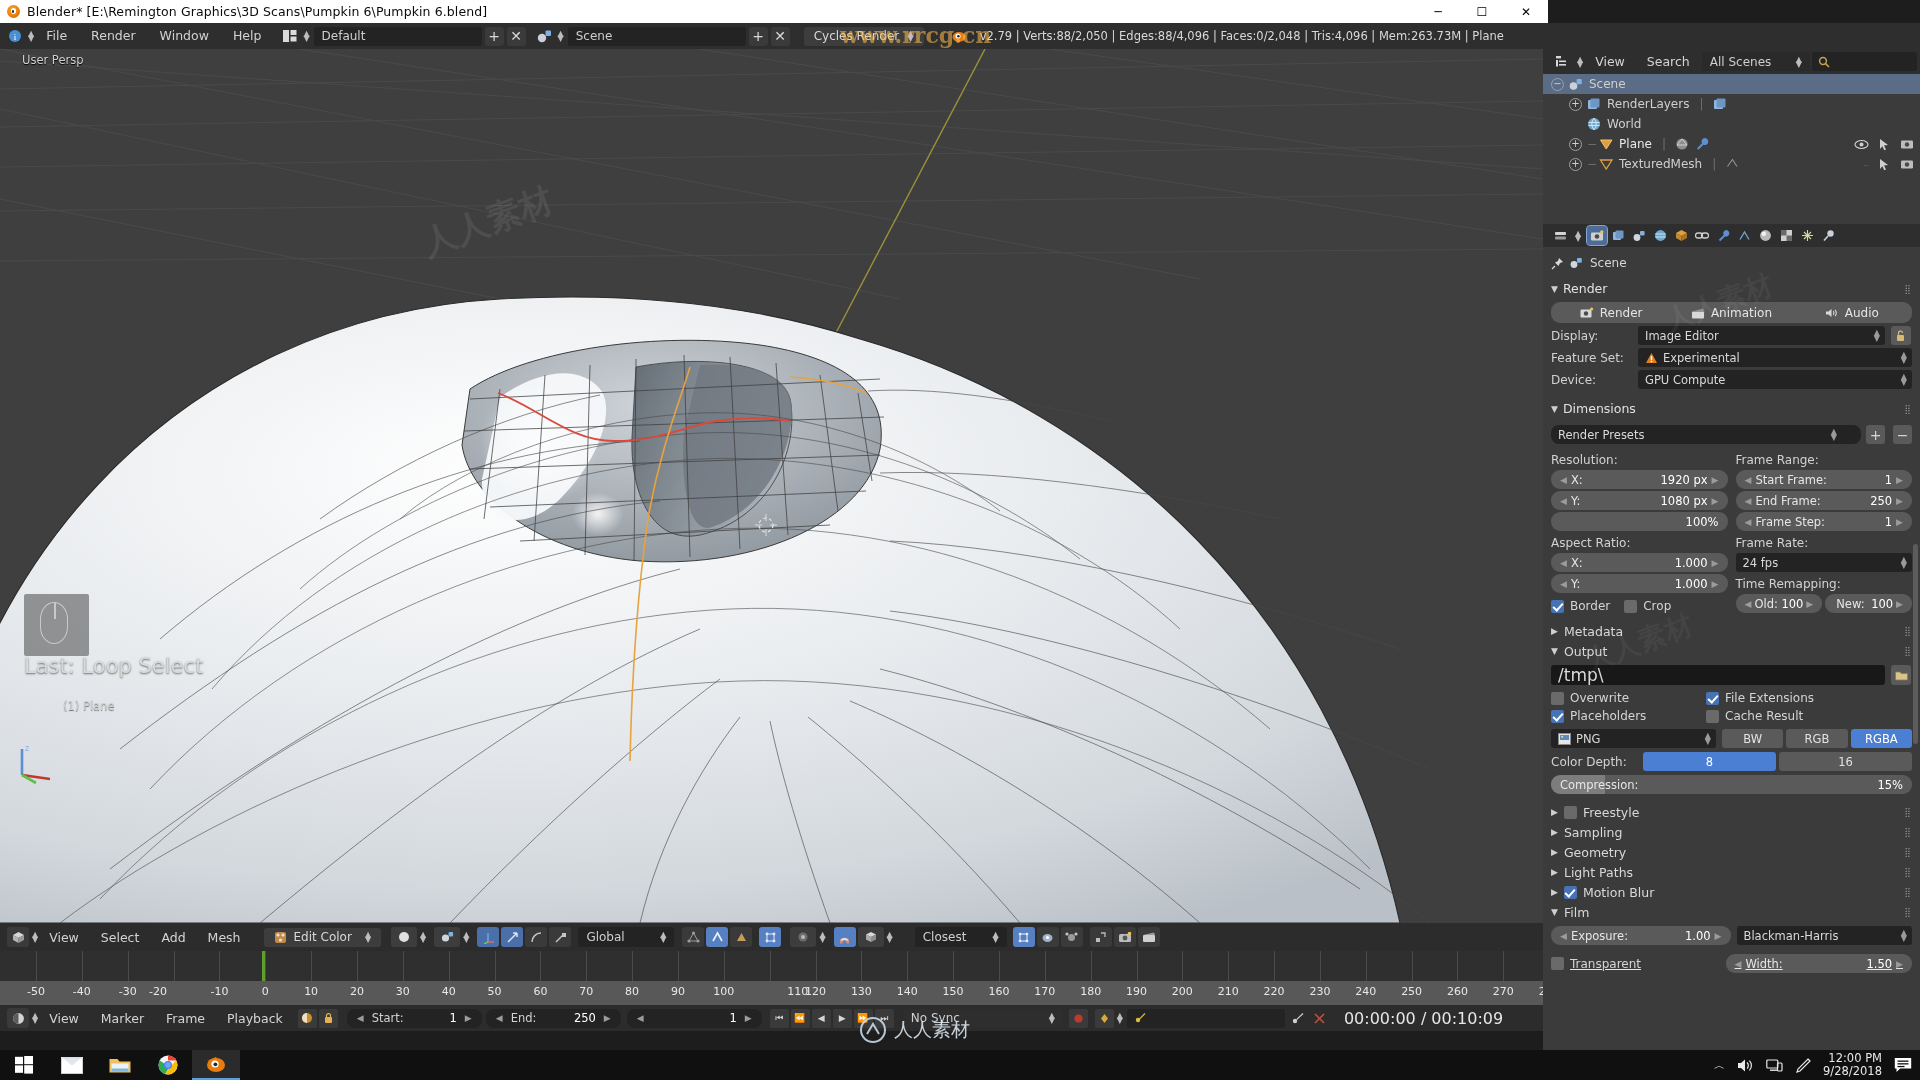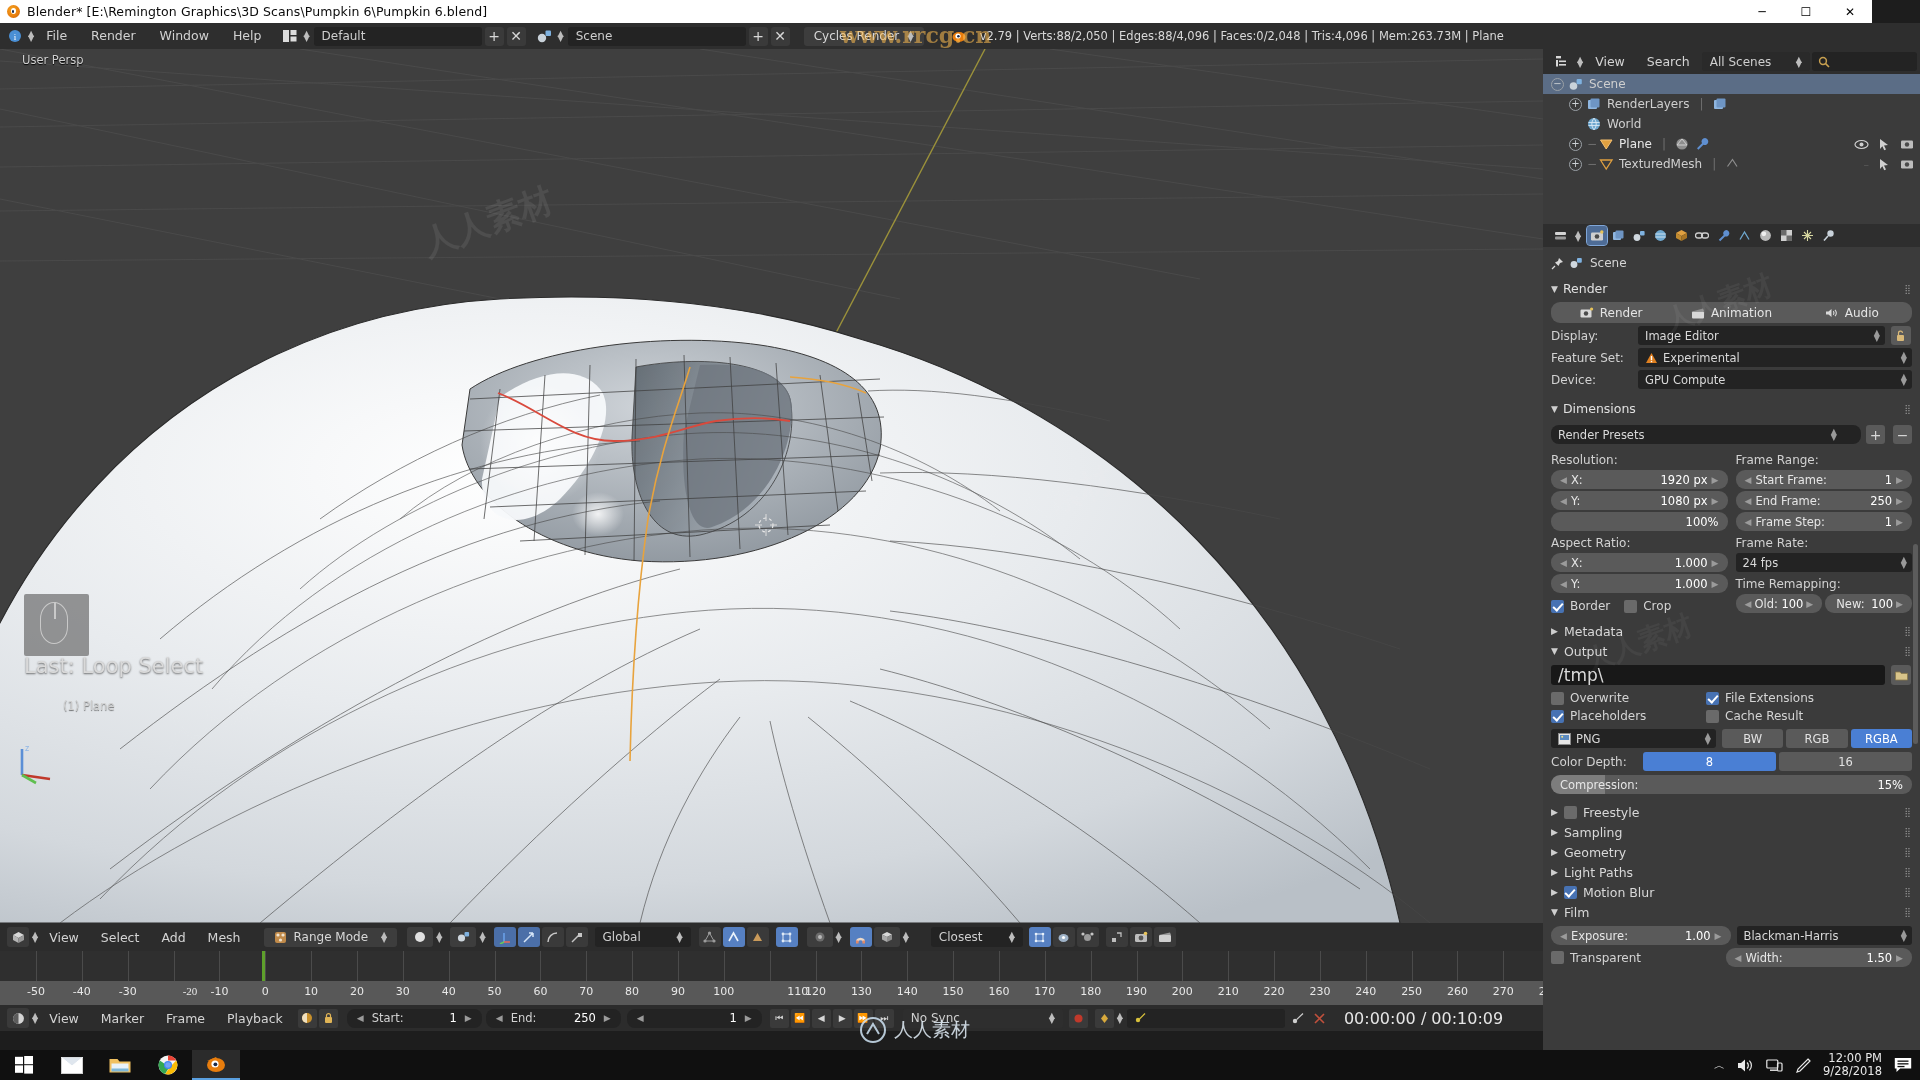--- a/index.html
+++ b/index.html
@@ -6,21 +6,21 @@
   body {
     width:1920px; height:1080px; overflow:hidden;
     background:#1d1d1d;
     font-family:"DejaVu Sans","Liberation Sans",sans-serif;
     font-size:12px; color:#e6e6e6;
     -webkit-font-smoothing:antialiased;
   }
   #app { position:relative; width:1920px; height:1080px; }
 
   
-  .winbar{position:absolute;left:0;top:0;width:1872px;height:23px;background:#ffffff;
+  .winbar{position:absolute;left:0;top:0;width:1548px;height:23px;background:#ffffff;
           display:flex;align-items:center;}
   .winbar .bicon{width:15px;height:15px;margin-left:6px;margin-right:6px;position:relative;}
   .winbar .bicon .ring{position:absolute;left:1px;top:1px;width:13px;height:13px;border-radius:50%;
         background:radial-gradient(circle at 40% 35%,#f5a623 0%,#e87d0d 60%,#b65c05 100%);}
   .winbar .bicon .dot{position:absolute;left:4.5px;top:4px;width:5px;height:6px;border-radius:50%;background:#fff;}
   .winbar .bicon .dot:after{content:"";position:absolute;left:1px;top:1.5px;width:2.5px;height:3px;border-radius:50%;background:#1b2a4a;}
   .wintitle{color:#0b0b0b;font-size:12.5px;letter-spacing:.1px;}
   .wincontrols{margin-left:auto;display:flex;height:23px;}
   .wincontrols div{width:44px;height:23px;display:flex;align-items:center;justify-content:center;
         color:#000;font-size:12px;}
@@ -363,21 +363,21 @@
     <div class="vph-item">Add</div>
     <div class="vph-item">Mesh</div>
 
     <div class="combo-pill" style="margin-left:12px;background:#3d3d3d;gap:7px;">
       <svg width="13" height="13" viewBox="0 0 13 13">
           <rect x="1" y="1" width="11" height="11" rx="2" fill="#c08a4a"></rect>
           <circle cx="4" cy="4" r="1.6" fill="#efe3d0"></circle>
           <circle cx="9" cy="4" r="1.6" fill="#efe3d0"></circle>
           <circle cx="6.5" cy="9" r="1.6" fill="#efe3d0"></circle>
         </svg>
-      <span>Range Mode</span>
+      <span>Edit Color</span>
       <span class="spin" style="margin-left:6px;">▲<br>▼</span>
     </div>
 
     <div class="sqbtn" style="margin-left:10px;background:#3d3d3d;width:26px;">
       <svg width="12" height="12" viewBox="0 0 12 12">
           <circle cx="6" cy="6" r="5" fill="#e0e0e0"></circle>
         </svg>
     </div>
     <span class="spin">▲<br>▼</span>
 
@@ -550,21 +550,21 @@
         <div class="tl-tick" style="left: 1365.78px;"></div>
         <div class="tl-tick" style="left: 1411.63px;"></div>
         <div class="tl-tick" style="left: 1457.49px;"></div>
         <div class="tl-tick" style="left: 1503.34px;"></div>
         <div class="tl-tick" style="left: 1549.19px;"></div>
       </div>
     <div class="tl-scale">
         <span style="left: 36px;">-50</span>
         <span style="left: 81.8544px;">-40</span>
         <span style="left: 127.709px;">-30</span>
-        <span style="left: 190px; font-family: Liberation Serif, serif;">-20</span>
+        <span style="left: 158px;">-20</span>
         <span style="left: 219.418px;">-10</span>
         <span style="left: 265.272px;">0</span>
         <span style="left: 311.126px;">10</span>
         <span style="left: 356.981px;">20</span>
         <span style="left: 402.835px;">30</span>
         <span style="left: 448.689px;">40</span>
         <span style="left: 494.544px;">50</span>
         <span style="left: 540.398px;">60</span>
         <span style="left: 586.253px;">70</span>
         <span style="left: 632.107px;">80</span>
@@ -1179,21 +1179,21 @@
           <span class="ar">◀</span>
           <span style="margin-left:4px;">Exposure:</span>
           <span class="v">1.00</span>
           <span class="ar" style="margin-left:4px;">▶</span>
         </div>
         <div class="field">
           <span>Blackman-Harris</span>
           <span class="arrows">▲<br>▼</span>
         </div>
       </div>
-      <div class="row" style="margin-top:3px;gap:6px;">
+      <div class="row" style="margin-top:9px;gap:6px;text-decoration:underline;">
         <span class="cklbl" style="flex:1;">
           <span class="chk"></span>
           <span>Transparent</span>
         </span>
         <div class="val-pill">
           <span class="ar">◀</span>
           <span style="margin-left:4px;">Width:</span>
           <span class="v">1.50</span>
           <span class="ar" style="margin-left:4px;">▶</span>
         </div>

